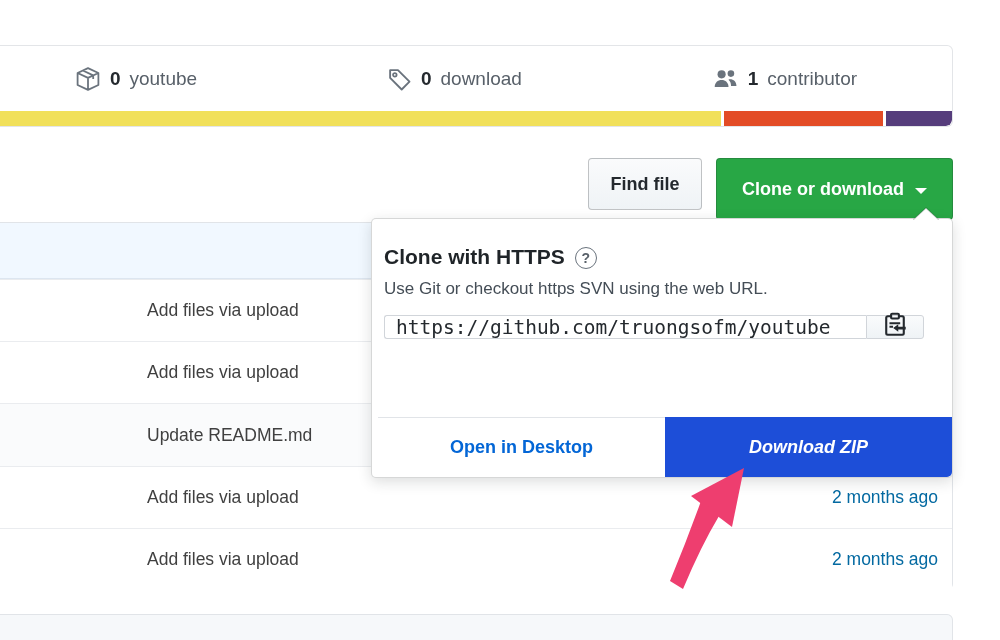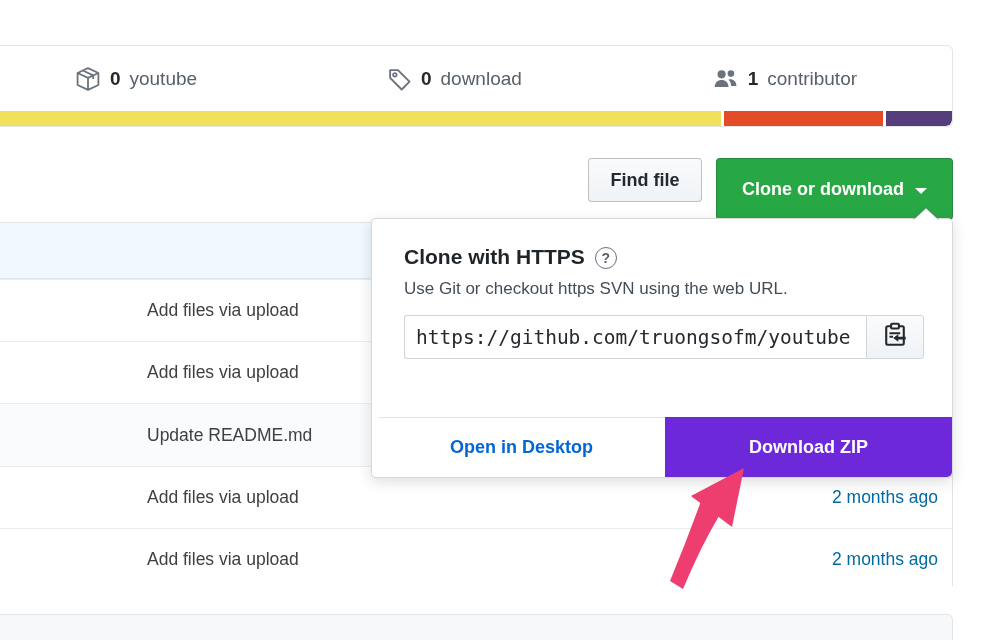--- a/index.html
+++ b/index.html
@@ -15,21 +15,21 @@
   .stat-item { display:flex; align-items:center; gap:9px; font-size:19px; color:#586069; cursor:pointer; }
   .stat-item b { color:#24292e; font-weight:700; }
   .stat-item svg { display:block; }
 
   .lang-bar { position:absolute; left:0; bottom:0; width:100%; height:15px;
               display:flex; gap:3px; overflow:hidden; border-radius:0 0 6px 0; }
   .lang-seg { height:100%; }
   .lang-seg:last-child { border-radius:0 0 6px 0; }
 
   
-  .btn-findfile { position:absolute; left:588px; top:158px; width:114px; height:44px;
+  .btn-findfile { position:absolute; left:588px; top:158px; width:114px; height:52px;
                   background:linear-gradient(#fafbfc,#eff3f6); border:1px solid rgba(27,31,35,.25);
                   border-radius:4px; font-size:18px; font-weight:700; color:#24292e;
                   display:flex; align-items:center; justify-content:center; cursor:pointer; }
   .btn-clone { position:absolute; left:716px; top:158px; width:237px; height:62px;
                background:#28a745; border:1px solid rgba(27,31,35,.2); border-radius:4px;
                font-size:18px; font-weight:700; color:#fff;
                display:flex; align-items:center; justify-content:center; cursor:pointer; }
   .caret-down { width:0; height:0; border-left:6px solid transparent; border-right:6px solid transparent;
                 border-top:6px solid #fff; margin-left:11px; margin-top:3px; }
 
@@ -48,41 +48,41 @@
   
   .readme-strip { position:absolute; left:-20px; top:614px; width:973px; height:30px;
                   background:#f6f8fa; border:1px solid #e1e4e8; border-left:none;
                   border-radius:0 6px 0 0; }
 
   
   .popup { position:absolute; left:371px; top:218px; width:582px; height:260px;
            background:#fff; border:1px solid rgba(27,31,35,.18); border-radius:5px;
            box-shadow:0 4px 14px rgba(27,31,35,.15); z-index:5; }
   .popup-caret { position:absolute; top:-12px; left:541px; width:26px; height:13px; }
-  .popup-body { padding:26px 28px 0 32px; }
+  .popup-body { padding:26px 28px 0 12px; }
   .popup-title-row { display:flex; align-items:center; gap:10px; }
   .popup-title { font-size:21px; font-weight:700; color:#1f2428; }
   .help-circle { width:22px; height:22px; border:1.5px solid #6a737d; border-radius:50%;
                  color:#586069; font-size:14px; font-weight:700; display:flex;
                  align-items:center; justify-content:center; cursor:pointer; margin-top:2px; }
   .popup-sub { margin-top:10px; font-size:17px; color:#444d56; }
-  .url-group { margin-top:16px; display:flex; width:100%; height:44px; }
+  .url-group { margin-top:16px; display:flex; width:100%; height:24px; }
   .url-input { flex:1; min-width:0; border:1px solid #d1d5da; border-right:none; border-radius:3px 0 0 3px;
                font-family:"DejaVu Sans Mono", monospace; font-size:19.5px; color:#24292e;
                padding:0 2px 0 11px; background:#fff; outline:none; }
   .copy-btn { width:58px; background:linear-gradient(#fafbfc,#eff3f6); border:1px solid #d1d5da;
               border-radius:0 3px 3px 0; display:flex; align-items:center; justify-content:center;
               cursor:pointer; }
   .popup-footer { position:absolute; left:0; bottom:0; width:100%; height:60px; display:flex; }
   .btn-desktop { width:287px; height:100%; background:#fff; border-top:1px solid #e1e4e8;
                  border-radius:0 0 0 5px; display:flex; align-items:center; justify-content:center;
                  font-size:18px; font-weight:700; color:#0366d6; cursor:pointer;margin-left:6px; }
-  .btn-zip { flex:1; height:100%; background:#6d28d9; border-radius:0 0 5px 0;
+  .btn-zip { flex:1; height:100%; background:#1d4ed8; border-radius:0 0 5px 0;
              display:flex; align-items:center; justify-content:center;
-             font-size:18px; font-weight:700; color:#fff; cursor:pointer; }
+             font-size:18px; font-weight:700; color:#fff; cursor:pointer;font-style:italic; }
 
   
   .arrow-overlay { position:absolute; left:0; top:0; width:1000px; height:640px;
                    pointer-events:none; z-index:10; }
 </style>
 </head>
 <body>
 
 <div class="stats-card">
   <div class="stats-row">

